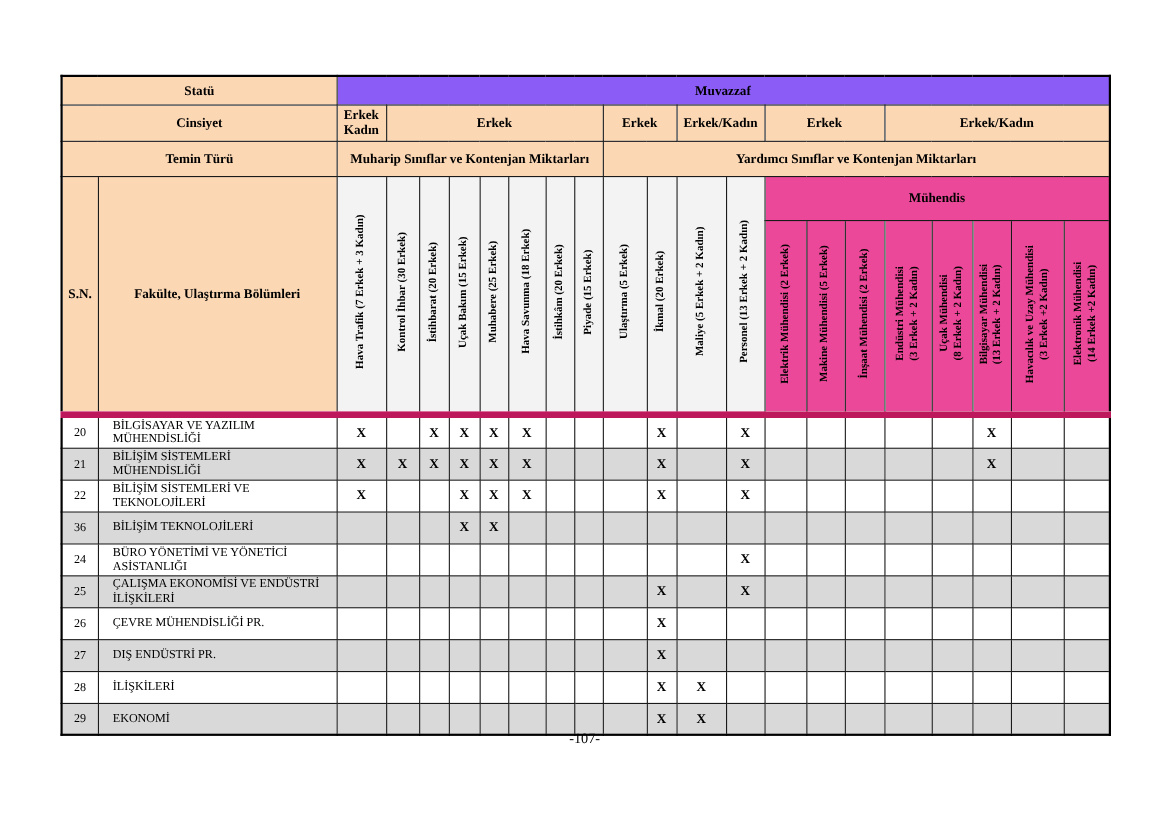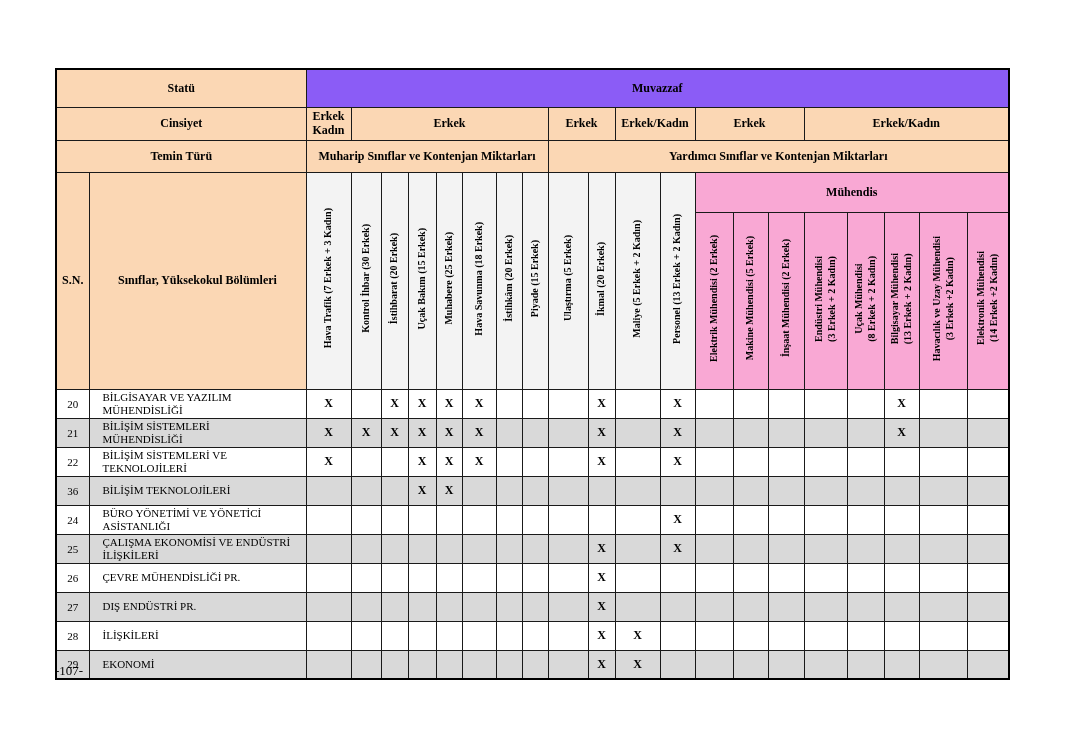--- a/index.html
+++ b/index.html
@@ -15,43 +15,43 @@
   }
   .quota th, .quota td {
     border:1px solid #1a1a1a; padding:0;
     font-family:"Liberation Serif","DejaVu Serif",serif;
     overflow:hidden;
   }
   .quota th { font-weight:bold; font-size:12px; text-align:center; vertical-align:middle; }
   .peach { background:#FBD7B4; }
   .olive { background:#8b5cf6; }
   .gray-head { background:#F3F3F3; }
-  .green-head { background:#f9a8d4; }
+  .green-head { background:#ec4899; }
   .gender-cell { white-space:pre-line; line-height:1.15; }
-  #hdr-row-statu  { height:38px; }
+  #hdr-row-statu  { height:26px; }
   #hdr-row-gender { height:33px;margin-top:45px; }
   #hdr-row-temin  { height:32px; }
   #hdr-row-cols-a { height:40px; }
   #hdr-row-cols-b { height:177px; }
   .vcell { vertical-align:middle; text-align:center; }
   .vtext {
     display:inline-block;
     writing-mode:vertical-rl; transform:rotate(180deg);
     white-space:pre-line; line-height:1.25;
     font-size:10px; font-weight:bold; margin:0 auto;
   }
   tbody tr { height:29px; }
   tbody tr.alt td { background:#D9D9D9; }
-  tbody { border-top:1px solid #be185d; }
+  tbody { border-top:6px solid #be185d; }
   td.sn { text-align:center; font-size:11px; }
   td.dept { text-align:left; font-size:11px; line-height:1.12; padding:1px 13px; }
   td.mark { text-align:center; font-size:12px; font-weight:bold; }
   .footer {
     position:absolute; left:55px; top:663px; width:953px;
-    font-size:13px;
+    text-align:center; font-size:13px;
   }
 </style>
 </head>
 <body>
 
 <div class="page">
 
   <table class="quota" id="main-table">
       <colgroup>
         <col style="width: 33px;">
@@ -93,21 +93,21 @@
           <th colspan="3" class="peach gender-cell">Erkek</th>
           <th colspan="5" class="peach gender-cell">Erkek/Kadın</th>
         </tr>
       <tr id="hdr-row-temin">
         <th class="peach" colspan="2">Temin Türü</th>
         <th class="peach" colspan="8">Muharip Sınıflar ve Kontenjan Miktarları</th>
         <th class="peach" colspan="12">Yardımcı Sınıflar ve Kontenjan Miktarları</th>
       </tr>
       <tr id="hdr-row-cols-a">
         <th class="peach" rowspan="2">S.N.</th>
-        <th class="peach" rowspan="2">Sınıflar, Yüksekokul Bölümleri</th>
+        <th class="peach" rowspan="2">Fakülte, Ulaştırma Bölümleri</th>
 
         <th rowspan="2" class="vcell gray-head"><div class="vtext">Hava Trafik (7 Erkek + 3 Kadın)</div></th>
           <th rowspan="2" class="vcell gray-head"><div class="vtext">Kontrol İhbar (30 Erkek)</div></th>
           <th rowspan="2" class="vcell gray-head"><div class="vtext">İstihbarat (20 Erkek)</div></th>
           <th rowspan="2" class="vcell gray-head"><div class="vtext">Uçak Bakım (15 Erkek)</div></th>
           <th rowspan="2" class="vcell gray-head"><div class="vtext">Muhabere (25 Erkek)</div></th>
           <th rowspan="2" class="vcell gray-head"><div class="vtext">Hava Savunma (18 Erkek)</div></th>
           <th rowspan="2" class="vcell gray-head"><div class="vtext">İstihkâm (20 Erkek)</div></th>
           <th rowspan="2" class="vcell gray-head"><div class="vtext">Piyade (15 Erkek)</div></th>
           <th rowspan="2" class="vcell gray-head"><div class="vtext">Ulaştırma (5 Erkek)</div></th>

